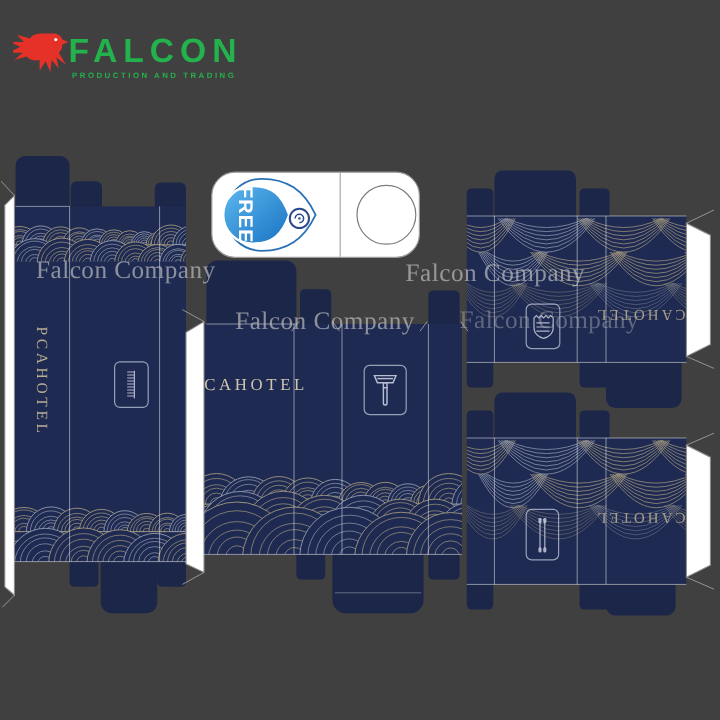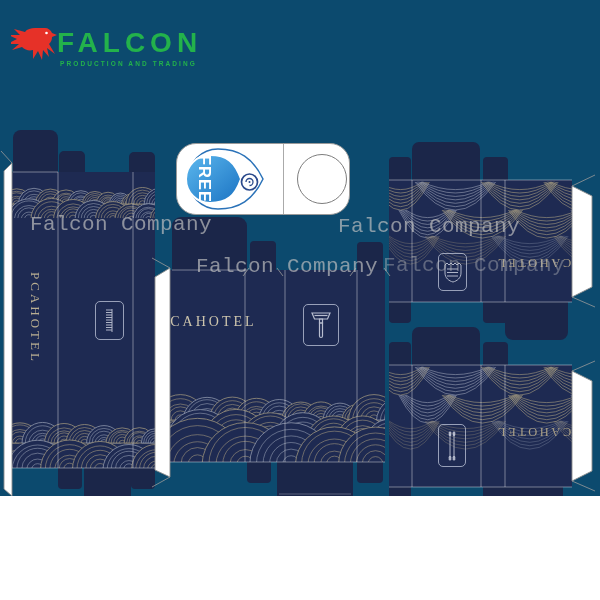--- a/index.html
+++ b/index.html
@@ -1,22 +1,22 @@
 <!DOCTYPE html>
 <html><head>
 <meta charset="utf-8">
 <style>
   html,body{margin:0;padding:0;background:#ffffff;}
-  #canvas{position:relative;width:600px;height:496px;background:#0c4a6e;overflow:hidden;
+  #canvas{position:relative;width:600px;height:600px;background:#404040;overflow:hidden;
           font-family:"Liberation Sans",sans-serif;}
   .abs{position:absolute;}
   .navy{position:absolute;background:#1e2a52;}
   .flapnavy{position:absolute;background:#1b2649;}
   .wm{position:absolute;color:#c2c2c2;opacity:.68;font-size:21px;letter-spacing:.4px;
-      font-family:Liberation Mono, monospace;white-space:nowrap;z-index:40;font-weight:400;}
+      font-family:Liberation Serif, serif;white-space:nowrap;z-index:40;font-weight:400;}
   .hotel-vert{position:absolute;font-family:"Liberation Serif",serif;color:#b9ae92;
       font-size:13px;letter-spacing:3px;white-space:nowrap;z-index:12;
       transform:translate(-50%,-50%) rotate(90deg);}
   .hotel-horiz{position:absolute;font-family:"Liberation Serif",serif;color:#cdc5ad;
       font-size:14px;letter-spacing:3px;white-space:nowrap;z-index:12;
       transform:translate(-50%,-50%);}
   .hotel-flip{position:absolute;font-family:"Liberation Serif",serif;color:#a99f86;
       font-size:12.5px;letter-spacing:2.5px;white-space:nowrap;z-index:12;
       transform:translate(-50%,-50%) rotate(180deg);}
   .plate{position:absolute;border:1px solid rgba(200,206,224,.72);border-radius:5px;z-index:12;}

